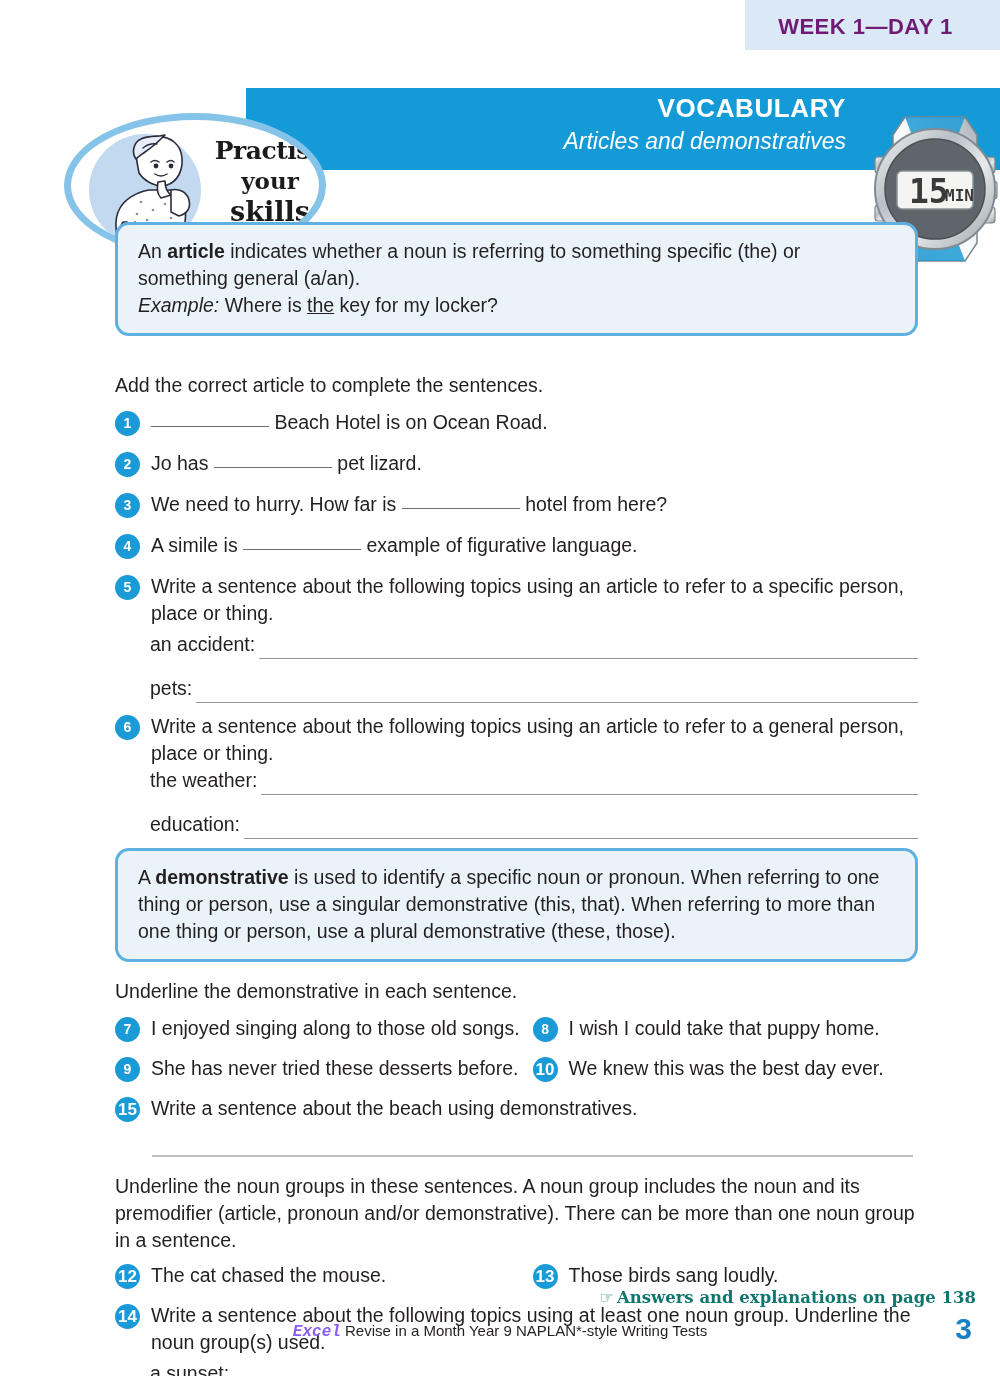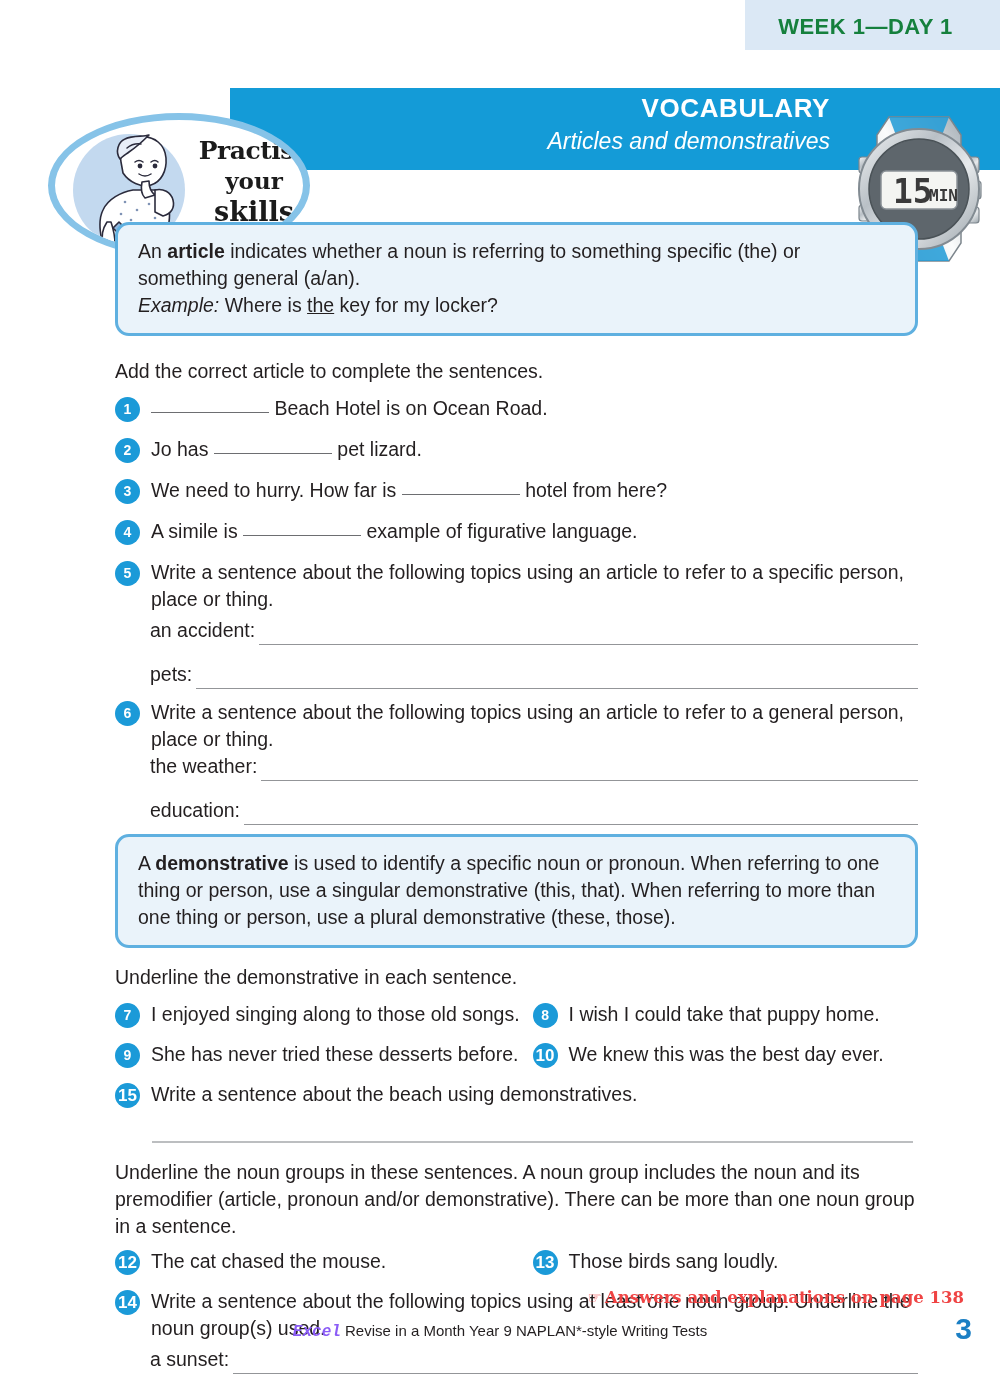--- a/index.html
+++ b/index.html
@@ -27,27 +27,27 @@
   }
   .week-band-label {
     position: absolute;
     left: 0;
     right: 14px;
     top: 14px;
     text-align: center;
     font-size: 22px;
     font-weight: bold;
     letter-spacing: 0.5px;
-    color: #15803d;
+    color: #701a75;
   }
 
   
   .header {
     position: absolute;
-    left: 0;
+    left: 16px;
     top: 55px;
     width: 936px;
     height: 160px;
   }
   .header-bar {
     position: absolute;
     left: 230px;
     top: 33px;
     width: 770px;
     height: 82px;
@@ -220,28 +220,28 @@
   .col2 > .q-row.first { flex: 0 0 52%; }
 
   .divider-rule {
     margin: 0 45px 0 122px;
     border-top: 2.5px solid #bcbec0;
   }
 
   
   .footer-answers {
     position: absolute;
-    left: 4px;
+    left: 16px;
     top: 1288px;
     width: 960px;
     text-align: right;
     font-family: "DejaVu Serif", serif;
     font-weight: bold;
     font-size: 16.5px;
-    color: #ef4444;
+    color: #0f766e;
   }
   .hand-icon {
     font-family: "DejaVu Sans", sans-serif;
     font-weight: normal;
     font-size: 16px;
     margin-right: 3px;
   }
   .footer-line {
     position: absolute;
     left: 0;
@@ -358,21 +358,21 @@
   </svg>
 </div>
 
 <div class="content">
 
   <div class="info-box">
     <p><span>An </span><b>article</b><span> indicates whether a noun is referring to something specific (the) or something general (a/an).</span></p>
     <p><i>Example:</i><span> Where is </span><span class="u">the</span><span> key for my locker?</span></p>
   </div>
 
-  <div class="instruction" style="margin-top:22px">Add the correct article to complete the sentences.</div>
+  <div class="instruction" style="margin-top:36px">Add the correct article to complete the sentences.</div>
 
   <div class="q-row" style="margin-top:10px">
     <span class="q-num">1</span><span></span><span class="blank-inline" style="width:118px"></span><span> Beach Hotel is on Ocean Road.</span>
   </div>
   <div class="q-row" style="margin-top:14px">
     <span class="q-num">2</span><span>Jo has </span><span class="blank-inline" style="width:118px"></span><span> pet lizard.</span>
   </div>
   <div class="q-row" style="margin-top:14px">
     <span class="q-num">3</span><span>We need to hurry. How far is </span><span class="blank-inline" style="width:118px"></span><span> hotel from here?</span>
   </div>

